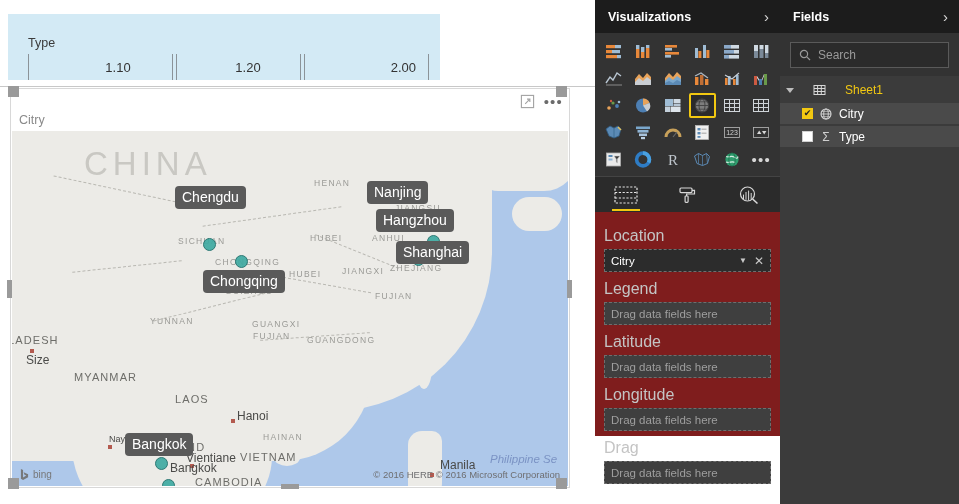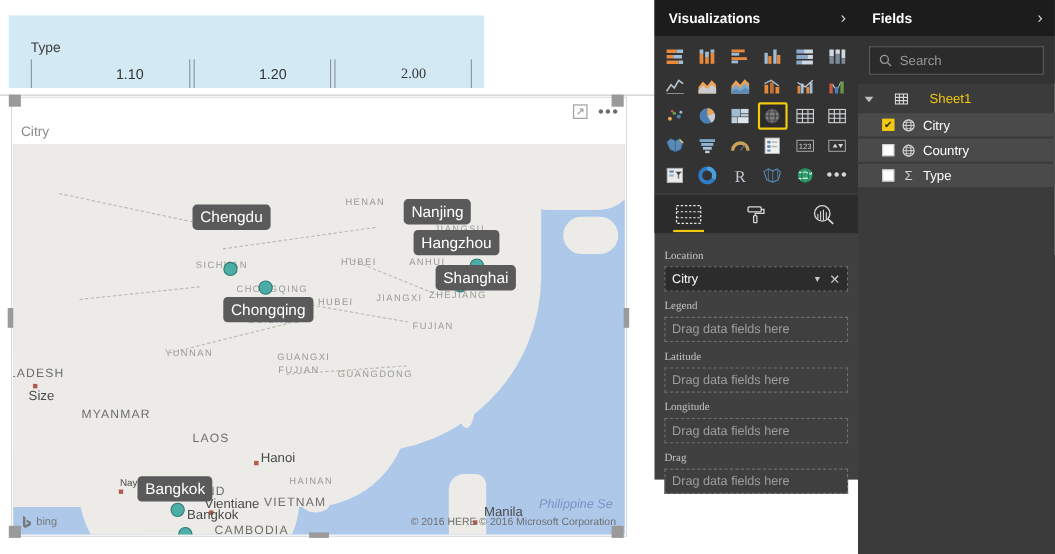--- a/index.html
+++ b/index.html
@@ -138,21 +138,21 @@
 
   
   .handle { position: absolute; background: #9a9a9a; }
   .h-corner { width: 11px; height: 11px; }
   .h-edge-v { width: 5px; height: 18px; }
   .h-edge-h { width: 18px; height: 5px; }
 
   
   #viz-panel {
     position: absolute; left: 595px; top: 0; width: 185px; height: 436px;
-    background: #404040;
+    background: #7f1d1d;
   }
   .panel-header {
     height: 33px; background: #1c1c1c;
     display: flex; align-items: center; justify-content: space-between;
     padding: 0 11px 0 13px;
   }
   .panel-header span.t {
     color: #ffffff; font-size: 12.5px; font-weight: bold;
   }
   .chev {
@@ -181,21 +181,21 @@
     display: flex; align-items: center; justify-content: center;
     cursor: pointer; position: relative;
   }
   .viz-tab.active::after {
     content: ""; position: absolute; left: 8px; right: 8px; bottom: 1px;
     height: 2px; background: #f2c811;
   }
 
   #wells { padding: 7px 9px 0 9px; }
   .well-label {
-    color: #c4c4c4; font-size: 10px; margin: 8px 0 4px 0; font-family: Liberation Serif, serif;
+    color: #c4c4c4; font-size: 16px; margin: 8px 0 4px 0;
   }
   .well-box {
     border: 1px dashed #6e6e6e; background: #3f3f3f;
     height: 23px; display: flex; align-items: center;
     padding: 0 6px; color: #9e9e9e; font-size: 11.5px;
   }
   .well-box.filled {
     background: #2c2c2c; border-style: dashed; color: #ffffff;
     justify-content: space-between;
   }
@@ -262,21 +262,21 @@
           <div class="tick dbl"></div>
             <div class="tick"></div>
         </div>
         <div class="slicer-item" style="left:180px;width:80px;justify-content:center;">
           <div class="slicer-val">1.20</div>
         </div>
         <div class="slicer-item" style="left:272px;">
           <div class="tick dbl"></div>
             <div class="tick"></div>
         </div>
-        <div class="slicer-item" style="left:308px;width:80px;justify-content:center;font-family:Liberation Serif, serif;">
+        <div class="slicer-item" style="left:308px;width:80px;justify-content:flex-end;">
           <div class="slicer-val">2.00</div>
         </div>
         <div class="slicer-item" style="left:400px;">
           <div class="tick"></div>
         </div>
       </div>
     </div>
 
     <div id="canvas-strip"></div>
     <div id="strip-grip">
@@ -327,20 +327,21 @@
                     border-radius: 18px;"></div>
 
         <div class="border-line" style="left:40px; top:60px; width:150px; transform:rotate(12deg);"></div>
         <div class="border-line" style="left:190px; top:85px; width:140px; transform:rotate(-8deg);"></div>
         <div class="border-line" style="left:230px; top:150px; width:130px; transform:rotate(10deg);"></div>
         <div class="border-line" style="left:140px; top:175px; width:120px; transform:rotate(-14deg);"></div>
         <div class="border-line" style="left:300px; top:120px; width:90px; transform:rotate(22deg);"></div>
         <div class="border-line" style="left:60px; top:135px; width:110px; transform:rotate(-6deg);"></div>
         <div class="border-line" style="left:248px; top:205px; width:110px; transform:rotate(-4deg);"></div>
 
+        <div class="country-label big" style="left:72px; top:14px;">CHINA</div>
 
         <div class="region-label" style="left:302px; top:47px;">HENAN</div>
         <div class="region-label" style="left:383px; top:72px;">JIANGSU</div>
         <div class="region-label" style="left:298px; top:102px;">HUBEI</div>
         <div class="region-label" style="left:360px; top:102px;">ANHUI</div>
         <div class="region-label" style="left:166px; top:105px;">SICHUAN</div>
         <div class="region-label" style="left:203px; top:126px;">CHONGQING</div>
         <div class="region-label" style="left:378px; top:132px;">ZHEJIANG</div>
         <div class="region-label" style="left:277px; top:138px;">HUBEI</div>
         <div class="region-label" style="left:330px; top:135px;">JIANGXI</div>
@@ -749,31 +750,20 @@
         <svg width="12" height="12">
           <circle cx="6" cy="6" r="5" fill="none" stroke="#d8d8d8" stroke-width="1.1"></circle>
           <ellipse cx="6" cy="6" rx="2.3" ry="5" fill="none" stroke="#d8d8d8" stroke-width=".9"></ellipse>
           <line x1="1" y1="6" x2="11" y2="6" stroke="#d8d8d8" stroke-width=".9"></line>
           <line x1="2" y1="3.3" x2="10" y2="3.3" stroke="#d8d8d8" stroke-width=".7"></line>
           <line x1="2" y1="8.7" x2="10" y2="8.7" stroke="#d8d8d8" stroke-width=".7"></line>
         </svg>
         <span>Citry</span>
       </div>
 
-      <div class="field-row">
-        <span class="cbox"></span>
-        <svg width="12" height="12">
-          <circle cx="6" cy="6" r="5" fill="none" stroke="#d8d8d8" stroke-width="1.1"></circle>
-          <ellipse cx="6" cy="6" rx="2.3" ry="5" fill="none" stroke="#d8d8d8" stroke-width=".9"></ellipse>
-          <line x1="1" y1="6" x2="11" y2="6" stroke="#d8d8d8" stroke-width=".9"></line>
-          <line x1="2" y1="3.3" x2="10" y2="3.3" stroke="#d8d8d8" stroke-width=".7"></line>
-          <line x1="2" y1="8.7" x2="10" y2="8.7" stroke="#d8d8d8" stroke-width=".7"></line>
-        </svg>
-        <span>Country</span>
-      </div>
 
       <div class="field-row">
         <span class="cbox"></span>
         <span class="sigma">Σ</span>
         <span>Type</span>
       </div>
     </div>
   </div>
 
 </div>

